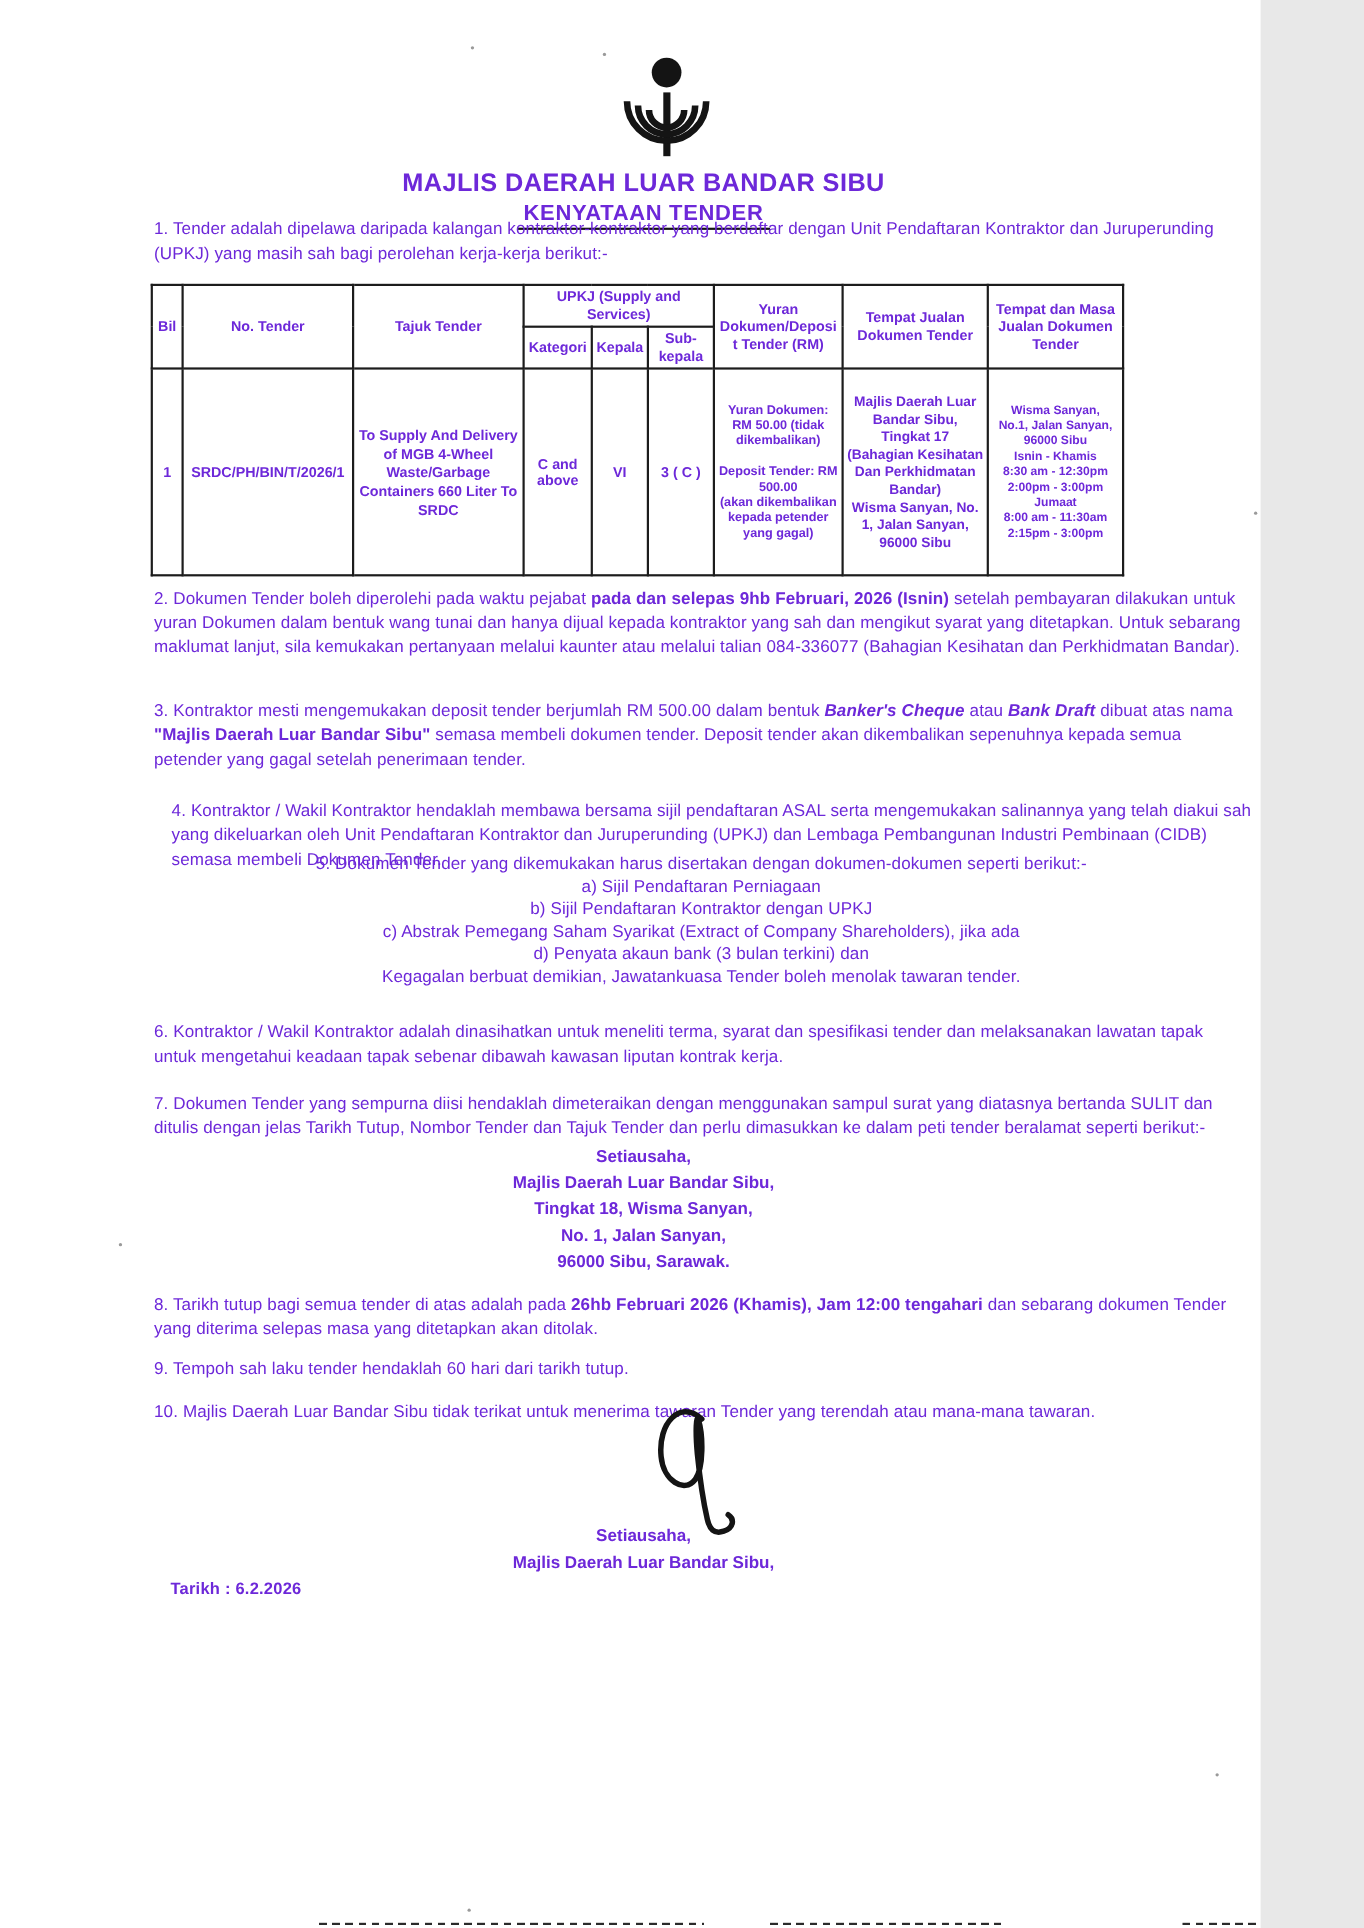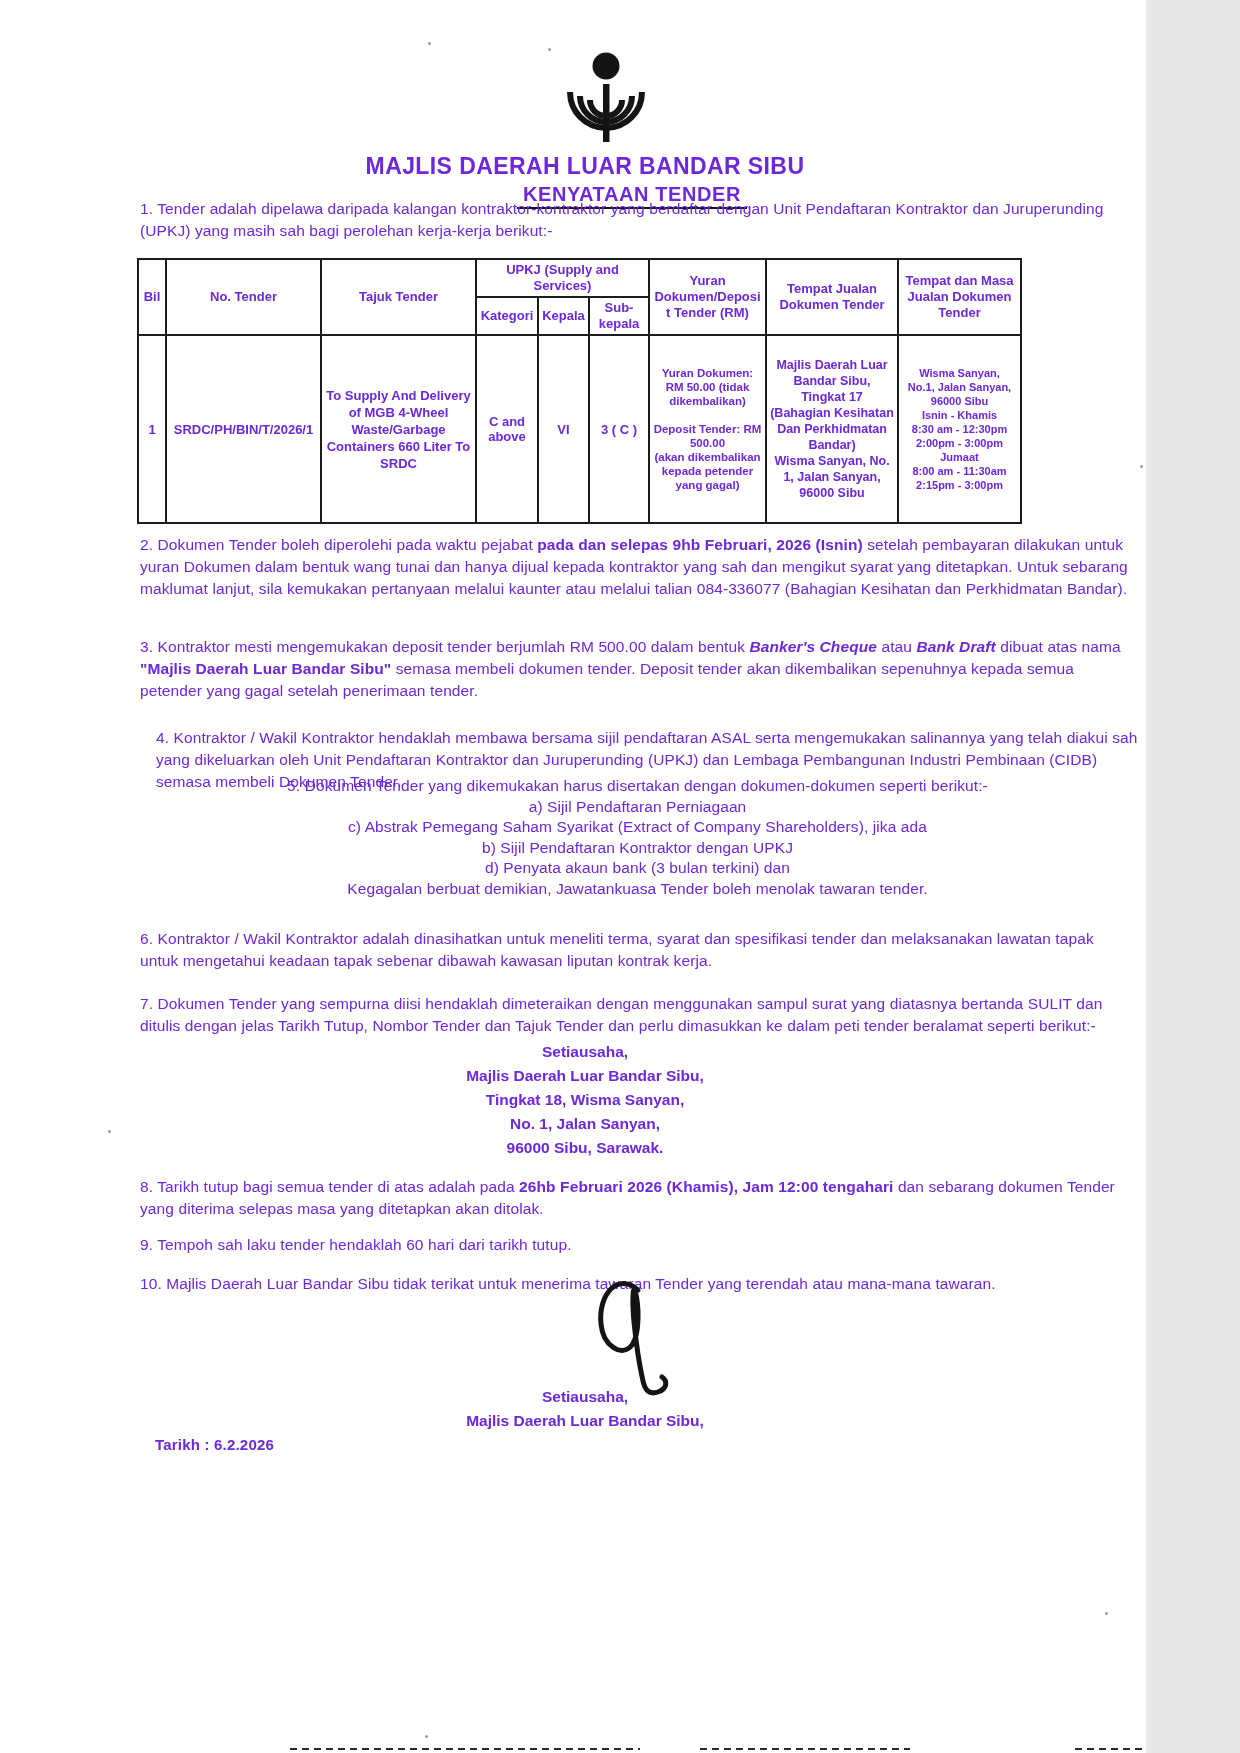--- a/index.html
+++ b/index.html
@@ -10,21 +10,21 @@
     font-family:"Liberation Sans", sans-serif;
     color:#6d28d9;
     overflow:hidden;
   }
   .abs{position:absolute;}
   
   .org-title{
     left:0;top:153px;width:1170px;
     text-align:center;font-size:23px;font-weight:bold;letter-spacing:.4px;
   }
-  .doc-title-wrap{left:0;top:183px;width:1170px;text-align:center;padding-left:47px;}
+  .doc-title-wrap{left:0;top:183px;width:1170px;text-align:center;}
   .doc-title{
     display:inline-block;font-size:20px;font-weight:bold;letter-spacing:.6px;
     border-bottom:2.5px solid #141414;padding:0 6px 1px 6px;
   }
   
   .para{
     left:140px;width:995px;
     font-size:15.5px;line-height:22px;letter-spacing:.1px;
   }
   .para b{font-weight:bold;}
@@ -146,22 +146,22 @@
 
   <p class="abs para" style="top:534px;margin:0;"><span>2. Dokumen Tender boleh diperolehi pada waktu pejabat </span><b>pada dan selepas 9hb Februari, 2026 (Isnin)</b><span> setelah pembayaran dilakukan untuk yuran Dokumen dalam bentuk wang tunai dan hanya dijual kepada kontraktor yang sah dan mengikut syarat yang ditetapkan. Untuk sebarang maklumat lanjut, sila kemukakan pertanyaan melalui kaunter atau melalui talian 084-336077 (Bahagian Kesihatan dan Perkhidmatan Bandar).</span></p>
 
   <p class="abs para" style="top:636px;margin:0;"><span>3. Kontraktor mesti mengemukakan deposit tender berjumlah RM 500.00 dalam bentuk </span><span class="bi">Banker's Cheque</span><span> atau </span><span class="bi">Bank Draft</span><span> dibuat atas nama </span><b>"Majlis Daerah Luar Bandar Sibu"</b><span> semasa membeli dokumen tender. Deposit tender akan dikembalikan sepenuhnya kepada semua petender yang gagal setelah penerimaan tender.</span></p>
 
   <p class="abs para" style="top:711px;margin:16px;">4. Kontraktor / Wakil Kontraktor hendaklah membawa bersama sijil pendaftaran ASAL serta mengemukakan salinannya yang telah diakui sah yang dikeluarkan oleh Unit Pendaftaran Kontraktor dan Juruperunding (UPKJ) dan Lembaga Pembangunan Industri Pembinaan (CIDB) semasa membeli Dokumen Tender.</p>
 
   <div class="abs para" style="top:776px;line-height:20.5px;">
     <span class="list-line">5. Dokumen Tender yang dikemukakan harus disertakan dengan dokumen-dokumen seperti berikut:-</span>
     <span class="list-line">a) Sijil Pendaftaran Perniagaan</span>
+    <span class="list-line">b) Sijil Pendaftaran Kontraktor dengan UPKJ</span>
     <span class="list-line">c) Abstrak Pemegang Saham Syarikat (Extract of Company Shareholders), jika ada</span>
-    <span class="list-line">b) Sijil Pendaftaran Kontraktor dengan UPKJ</span>
     <span class="list-line">d) Penyata akaun bank (3 bulan terkini) dan</span>
     <span class="list-line">Kegagalan berbuat demikian, Jawatankuasa Tender boleh menolak tawaran tender.</span>
   </div>
 
   <p class="abs para" style="top:928px;margin:0;">6. Kontraktor / Wakil Kontraktor adalah dinasihatkan untuk meneliti terma, syarat dan spesifikasi tender dan melaksanakan lawatan tapak untuk mengetahui keadaan tapak sebenar dibawah kawasan liputan kontrak kerja.</p>
 
   <p class="abs para" style="top:993px;margin:0;">7. Dokumen Tender yang sempurna diisi hendaklah dimeteraikan dengan menggunakan sampul surat yang diatasnya bertanda SULIT dan ditulis dengan jelas Tarikh Tutup, Nombor Tender dan Tajuk Tender dan perlu dimasukkan ke dalam peti tender beralamat seperti berikut:-</p>
 
   <div class="abs addr">
     <div>Setiausaha,</div>

